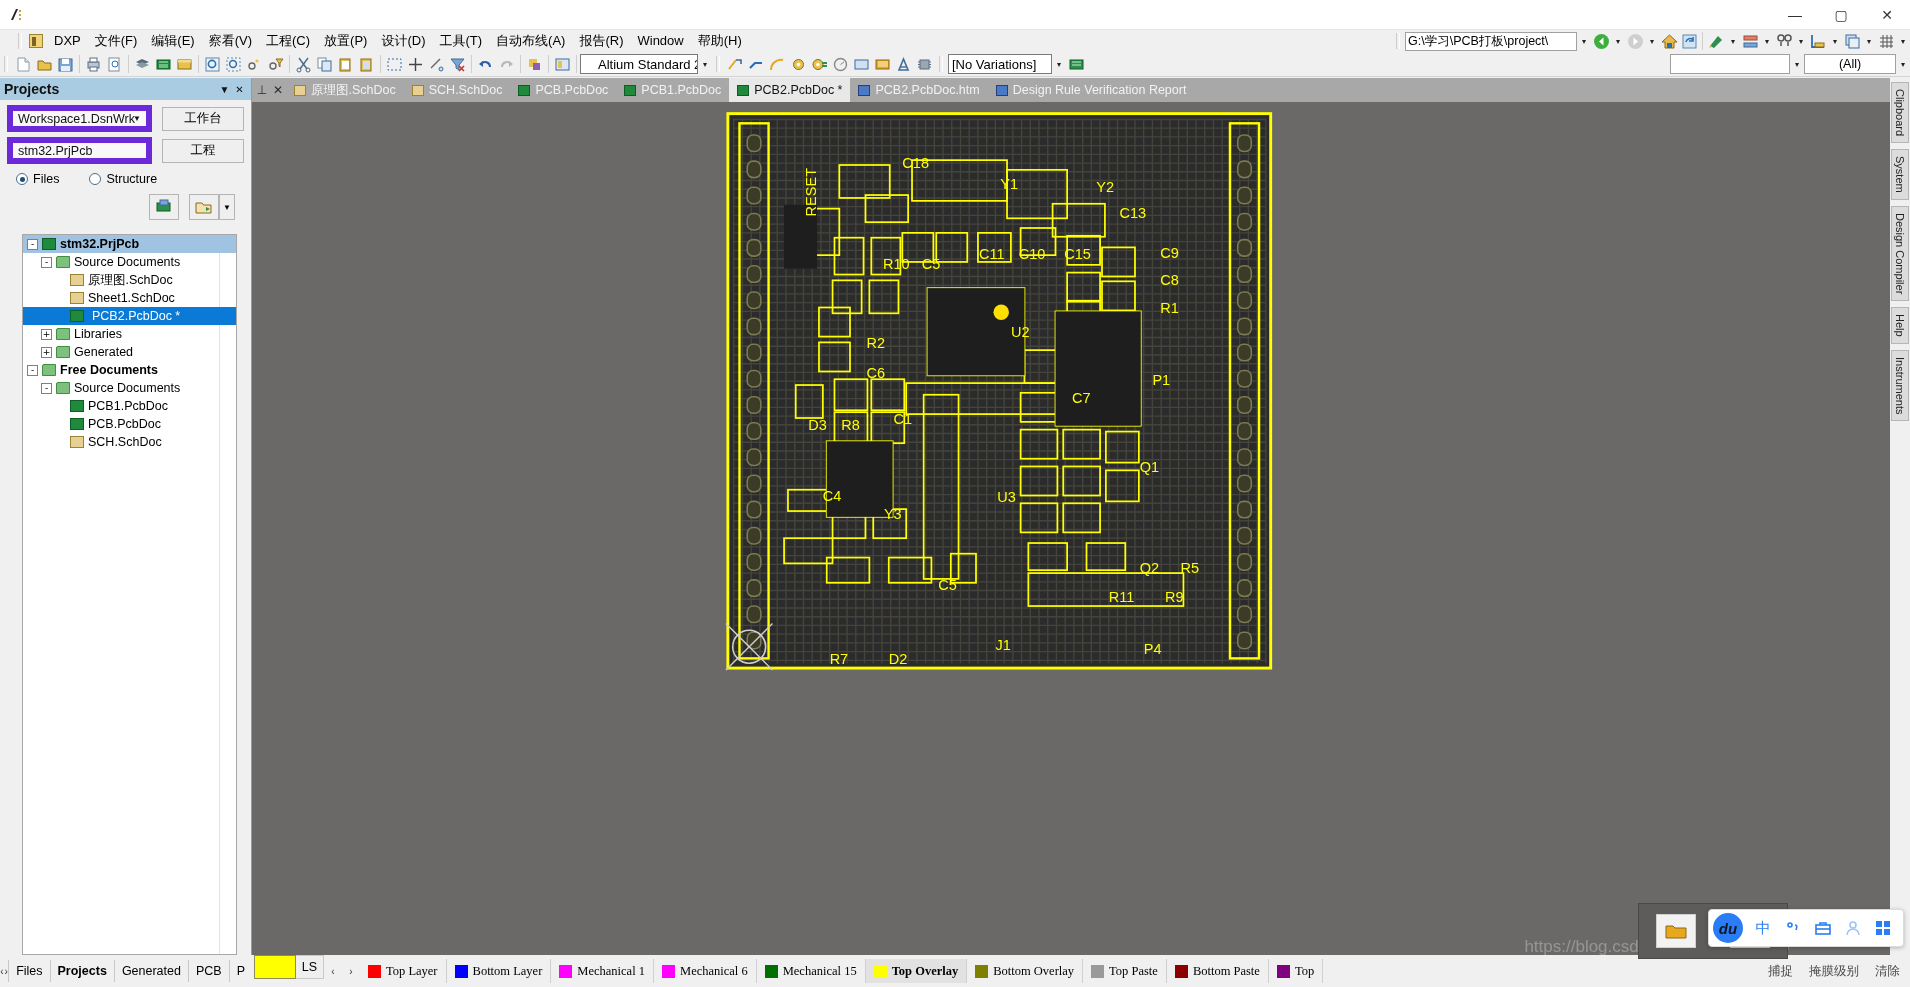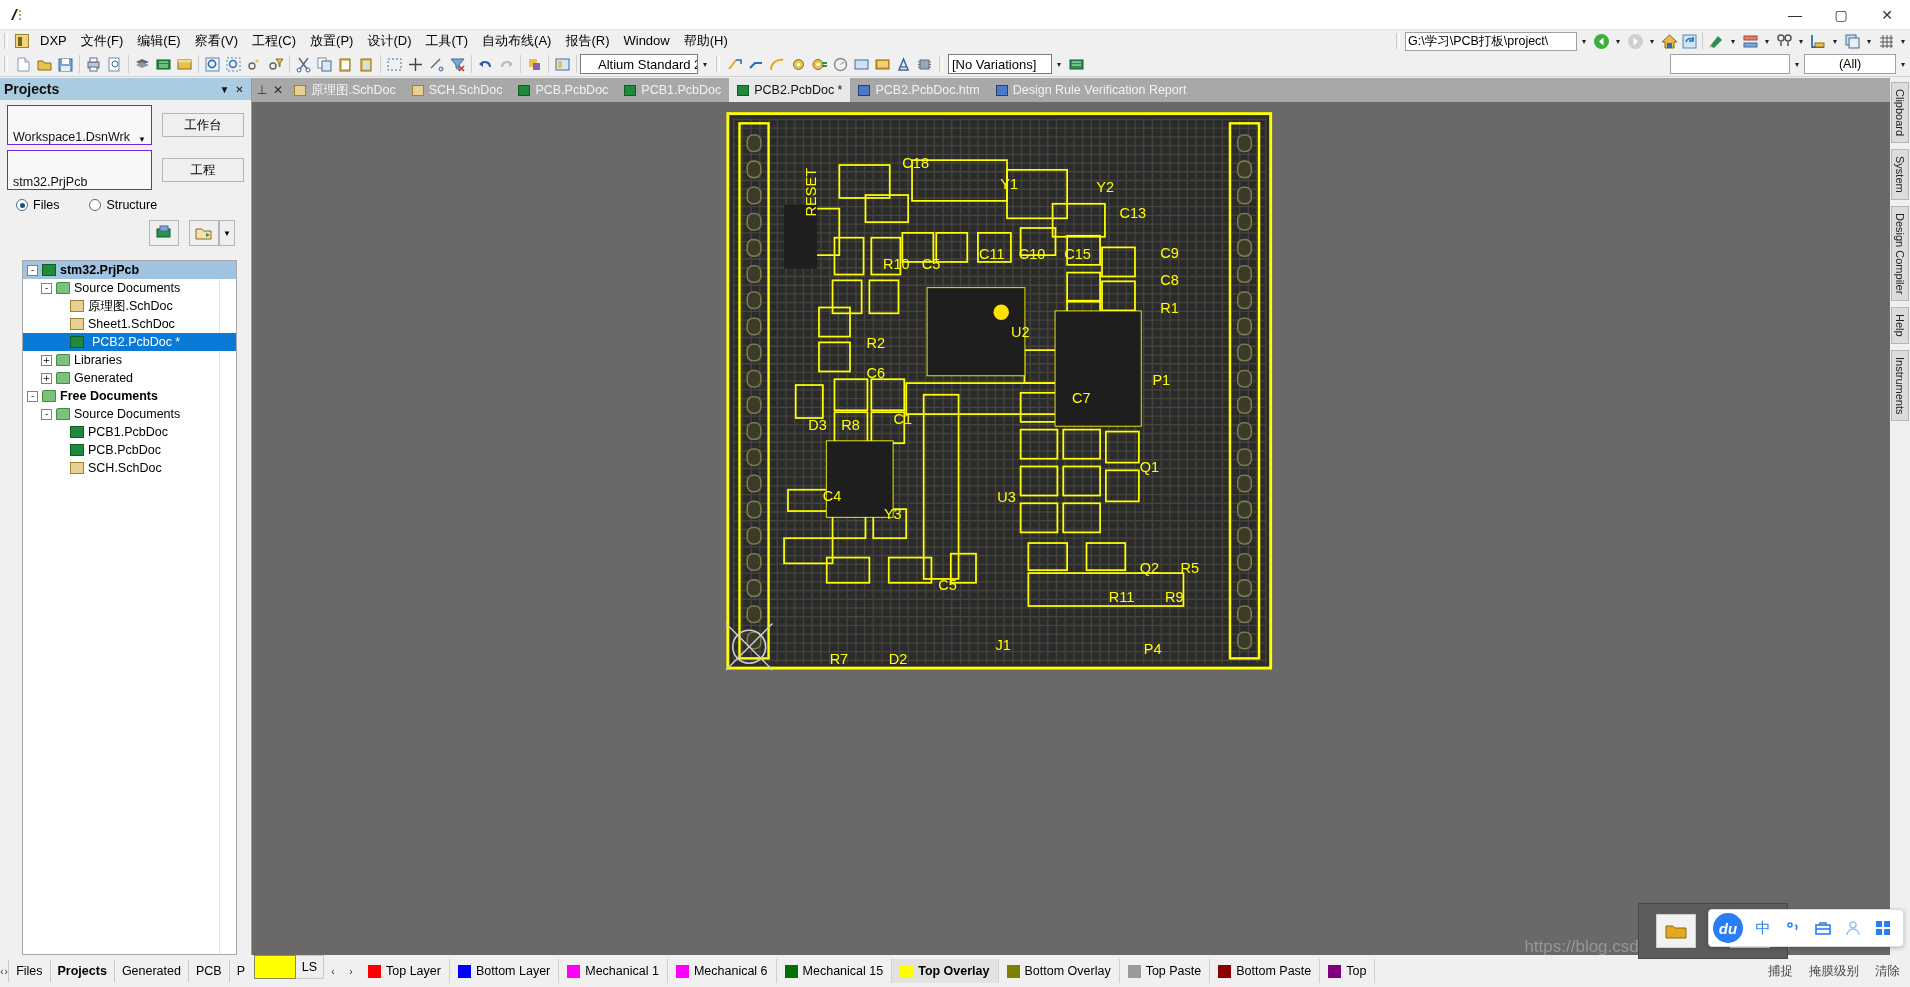--- a/index.html
+++ b/index.html
@@ -13,21 +13,21 @@
 
   
   #titlebar{height:30px;background:#fff;display:flex;align-items:center;border-bottom:1px solid #e4e4e4;}
   #titlebar .app-ico{width:18px;height:18px;margin:0 6px 0 8px;display:flex;align-items:center;justify-content:center;}
   #titlebar .title{font-size:13.5px;color:#4a4a4a;white-space:nowrap;}
   #titlebar .winbtns{margin-left:auto;display:flex;height:30px;}
   #titlebar .winbtns div{width:46px;height:30px;display:flex;align-items:center;justify-content:center;color:#333;font-size:14px;}
   #titlebar .winbtns div:last-child{}
 
   
-  #menubar{height:22px;background:#f0f0f0;display:flex;align-items:center;position:relative;}
+  #menubar{height:22px;background:#f0f0f0;display:flex;align-items:center;position:relative;margin-left:14px;}
   .grip{width:7px;height:16px;margin:0 3px;background:
      linear-gradient(90deg,transparent 1px,#c9c9c9 1px,#c9c9c9 2px,transparent 2px,transparent 4px,#fff 4px,#fff 5px,transparent 5px);
      opacity:.9;}
   .menu-dxp-ico{width:14px;height:14px;margin:0 4px 0 2px;background:#f3d37a;border:1px solid #9b8334;position:relative;}
   .menu-dxp-ico:after{content:"";position:absolute;left:2px;top:2px;width:4px;height:9px;background:#7a6520;}
   #menubar .mi{padding:2px 7px;font-size:13px;color:#000;white-space:nowrap;line-height:18px;}
   #menubar .right{margin-left:auto;display:flex;align-items:center;}
   .addrbox{width:172px;height:19px;border:1px solid #a0a0a0;background:#fff;font-size:12.5px;
     display:flex;align-items:center;padding:0 2px;overflow:hidden;white-space:nowrap;}
   .ddarrow{width:14px;height:19px;display:flex;align-items:center;justify-content:center;font-size:8px;color:#222;}
@@ -47,21 +47,21 @@
 
   
   #work{position:absolute;left:0;top:78px;right:0;bottom:32px;display:flex;}
 
   
   #panel{width:252px;background:#f0f0f0;display:flex;flex-direction:column;border-right:1px solid #9a9a9a;}
   #panel .phead{height:22px;background:#a9cce3;display:flex;align-items:center;padding:0 4px;}
   #panel .phead .ptitle{font-weight:bold;font-size:14px;color:#111;flex:1;}
   #panel .phead .pbtn{width:15px;height:15px;display:flex;align-items:center;justify-content:center;font-size:10px;color:#111;}
   .prow{display:flex;align-items:center;padding:5px 7px 0 7px;gap:10px;}
-  .pinput{flex:1;height:40px;border:1px solid #6d28d9;background:#f8f8f8;display:flex;align-items:flex-end;
+  .pinput{flex:1;height:27px;border:6px solid #6d28d9;background:#f8f8f8;display:flex;align-items:center;
      padding-left:5px;font-size:12.5px;color:#111;position:relative;}
   .pinput .ar{position:absolute;right:5px;font-size:8px;}
   .pbtn2{width:82px;height:24px;border:1px solid #b5b5b5;background:#efefef;display:flex;align-items:center;
      justify-content:center;font-size:12.5px;}
   .radios{display:flex;align-items:center;padding:8px 0 0 16px;gap:30px;font-size:12.5px;}
   .radio{display:flex;align-items:center;gap:5px;}
   .rdot{width:12px;height:12px;border-radius:50%;border:1px solid #4a6f8a;background:#fff;position:relative;}
   .rdot.on:after{content:"";position:absolute;left:2.5px;top:2.5px;width:5px;height:5px;border-radius:50%;background:#1a4f7a;}
   .toolrow{display:flex;justify-content:flex-end;padding:8px 16px 0 0;gap:0;}
   .tbtn{width:30px;height:26px;border:1px solid #b5b5b5;background:#efefef;display:flex;align-items:center;justify-content:center;}
@@ -97,29 +97,29 @@
 
   
   #statusbar{position:absolute;left:0;right:0;bottom:0;height:32px;display:flex;align-items:stretch;background:#f0f0f0;}
   .sb-left{width:252px;display:flex;align-items:center;background:#f0f0f0;}
   .nav-arr{width:18px;display:flex;align-items:center;justify-content:center;color:#333;font-size:10px;}
   .ptab{padding:0 7px;height:22px;display:flex;align-items:center;font-size:12.5px;border-left:1px solid #c9c9c9;}
   .ptab.active{font-weight:bold;}
   .layerswatch{width:42px;height:24px;background:#ffff00;border:1px solid #8a8a5a;margin:0 0 0 2px;}
   .ls-lbl{width:28px;height:24px;display:flex;align-items:center;justify-content:center;font-size:12.5px;
      border:1px solid #c9c9c9;border-left:none;background:#efefef;}
-  .layer{display:flex;align-items:center;gap:5px;padding:0 8px;height:24px;font-size:12.5px;border-right:1px solid #d0d0d0;white-space:nowrap;}
+  .layer{display:flex;align-items:center;gap:5px;padding:0 8px;height:24px;font-size:12.5px;border-right:1px solid #d0d0d0;white-space:nowrap;font-family:Liberation Serif, serif;}
   .layer.active{background:#e2e2e2;font-weight:bold;}
   .lsw{width:13px;height:13px;flex:0 0 auto;}
   .sb-right{margin-left:auto;display:flex;align-items:center;gap:16px;padding-right:10px;font-size:12.5px;color:#4a4a4a;}
 
   
   #ime{position:absolute;right:6px;bottom:40px;height:38px;background:#fff;border:1px solid #dcdcdc;
      border-radius:4px;display:flex;align-items:center;gap:10px;padding:0 10px 0 4px;box-shadow:0 1px 4px rgba(0,0,0,.25);}
-  #ime .du{width:30px;height:30px;border-radius:50%;background:#2a7df4;color:#ffffff;display:flex;align-items:center;
+  #ime .du{width:30px;height:30px;border-radius:50%;background:#2a7df4;color:#0f172a;display:flex;align-items:center;
      justify-content:center;font-size:15px;font-style:italic;font-weight:bold;}
   #ime .ii{color:#2a7df4;font-size:15px;display:flex;align-items:center;justify-content:center;width:20px;}
 
   
   #minitb{position:absolute;right:122px;bottom:28px;width:150px;height:56px;background:#5e5b5b;
      border:1px solid #4a4848;display:flex;align-items:center;justify-content:space-around;}
   #minitb .mb{width:40px;height:34px;background:#f2f2f2;border:1px solid #cfcfcf;display:flex;align-items:center;justify-content:center;}
   .watermark{position:absolute;right:120px;bottom:30px;color:#b9b9b9;font-size:17px;opacity:.55;white-space:nowrap;}
 </style>
 </head>

